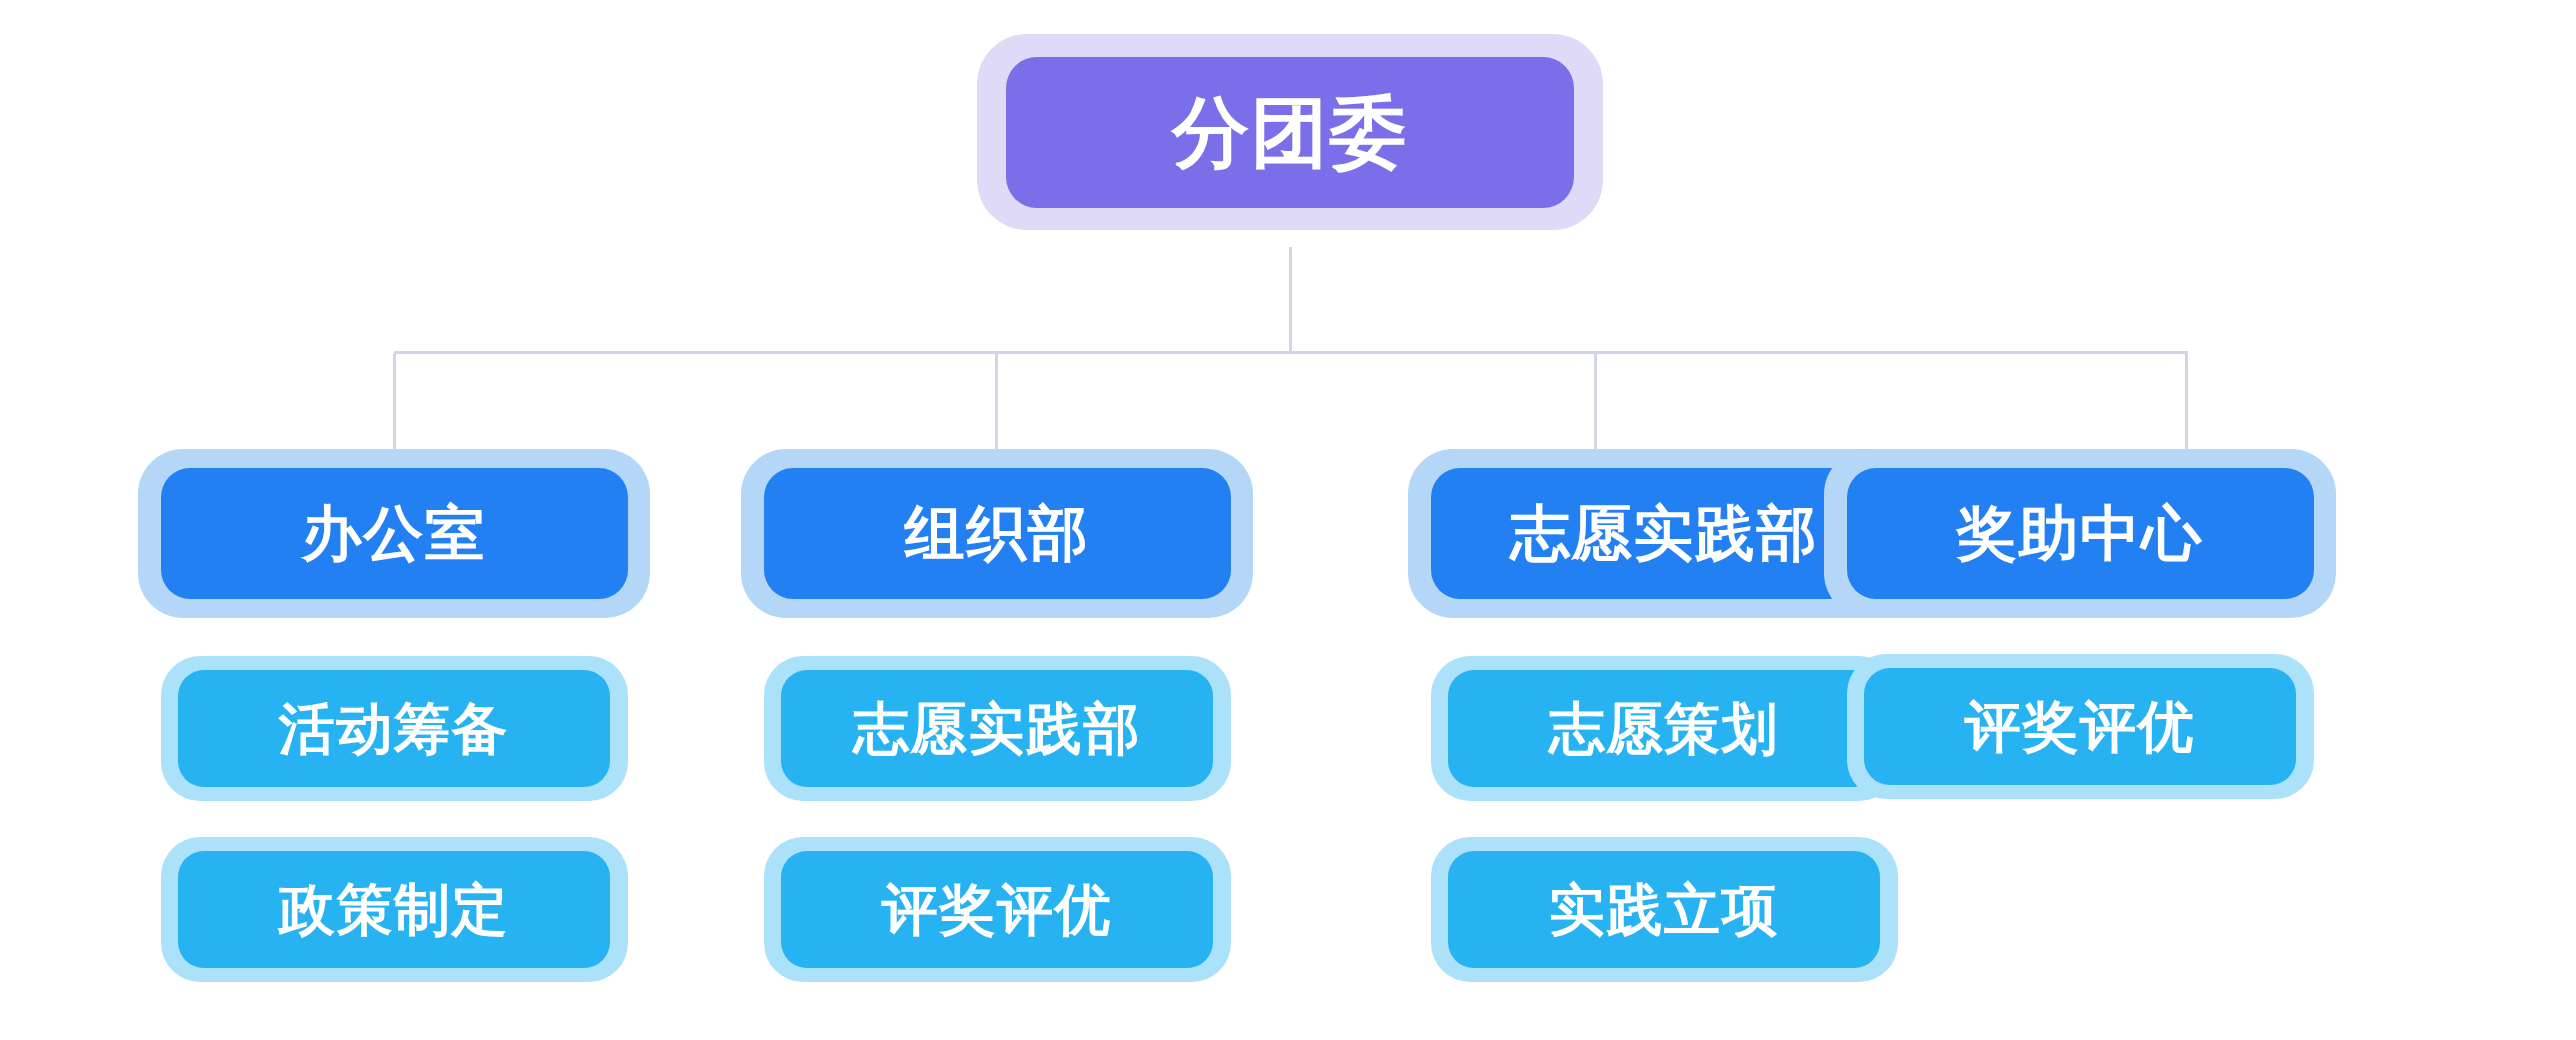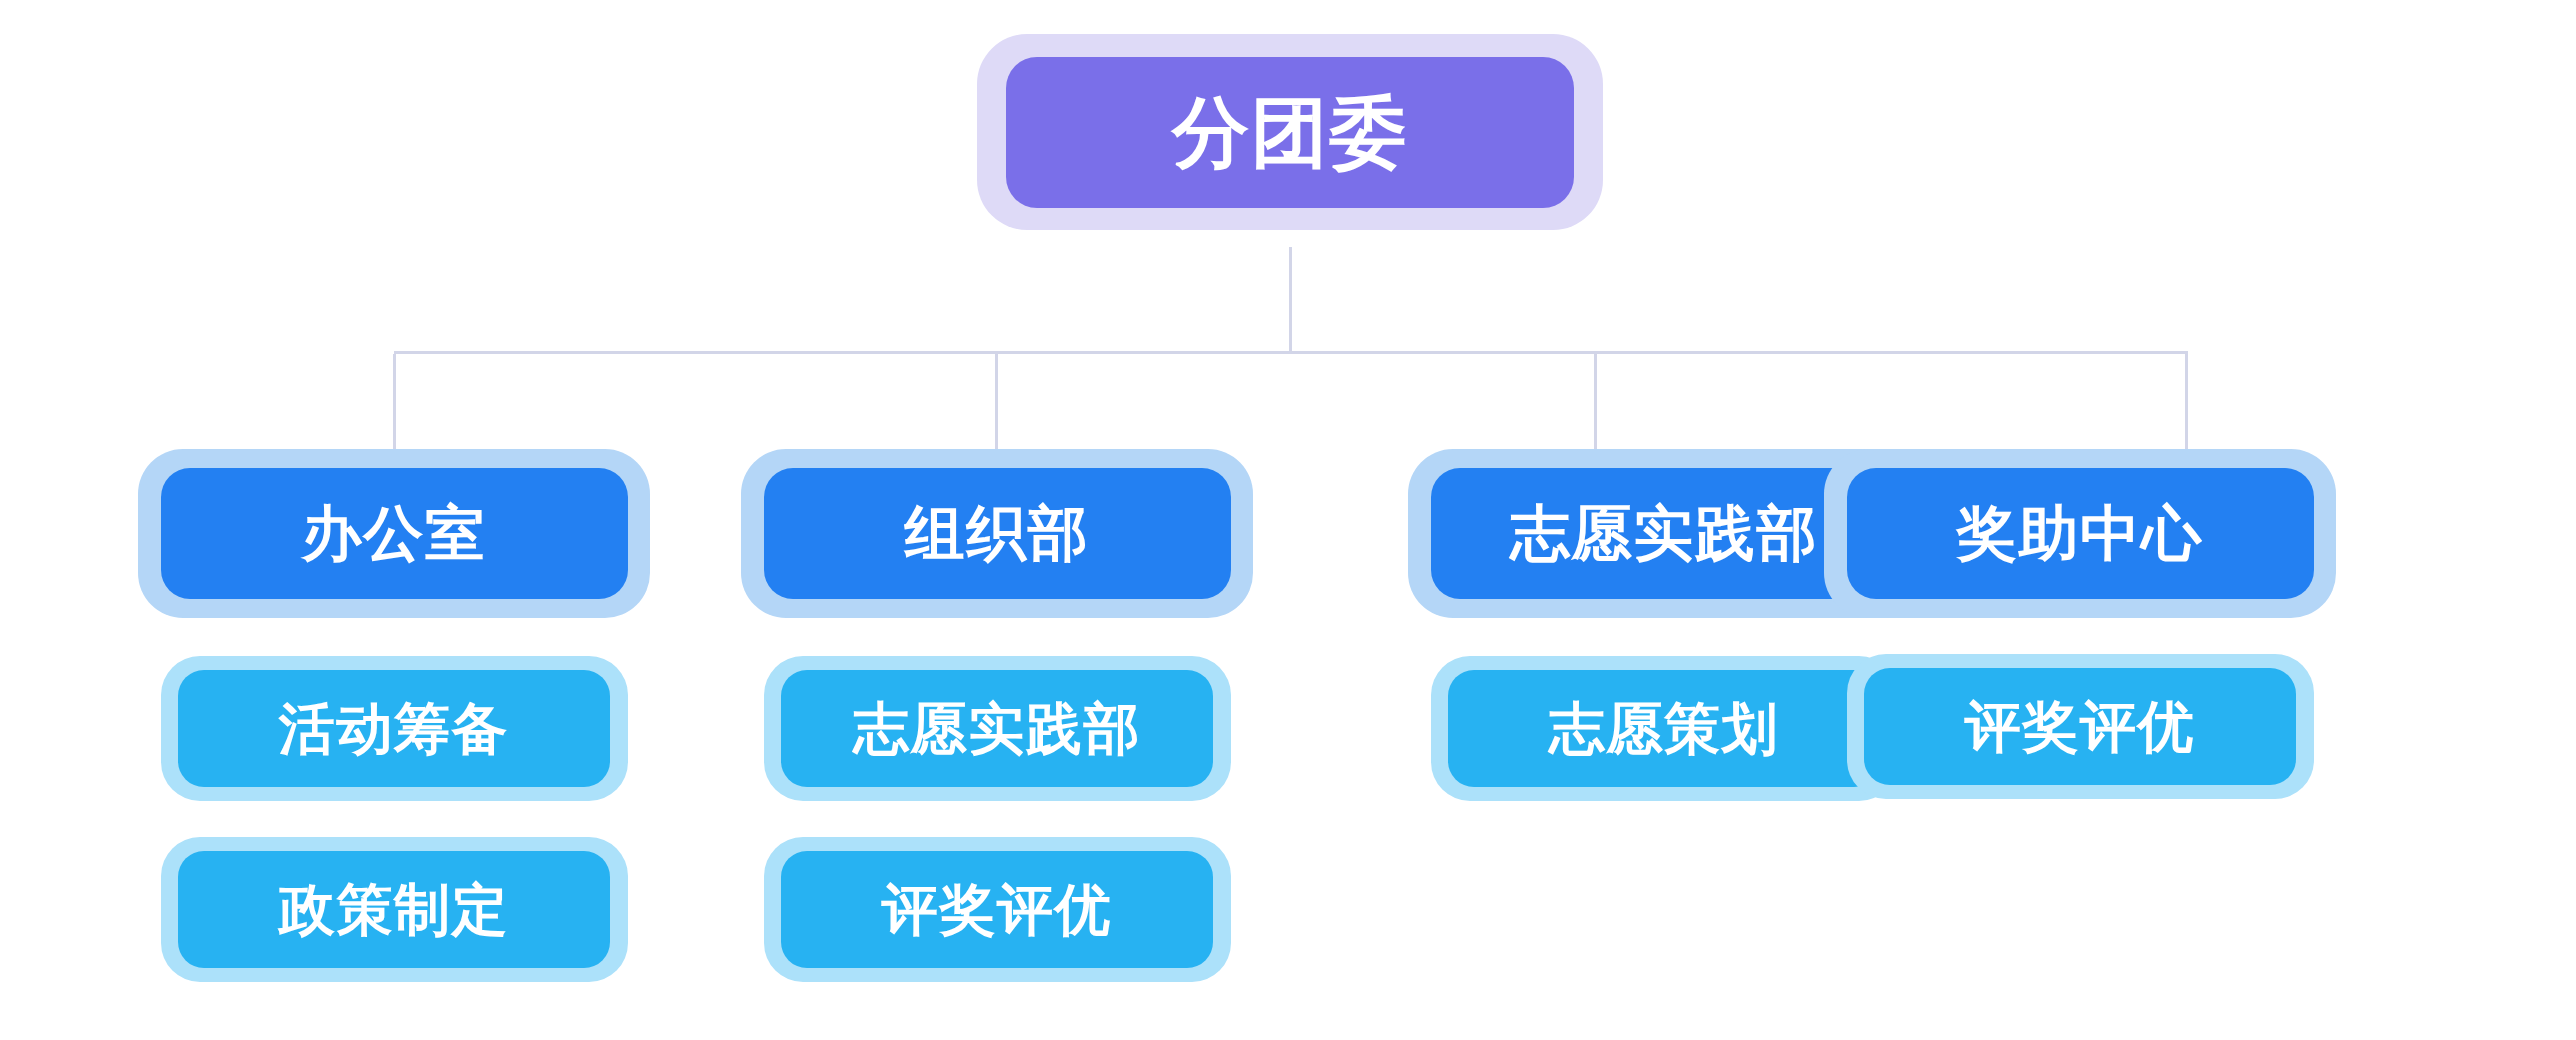--- a/index.html
+++ b/index.html
@@ -165,20 +165,25 @@
     <div class="node dept">
       <div class="inner">
         <span class="label">志愿实践部</span>
       </div>
     </div>
     <div class="node sub first">
       <div class="inner">
         <span class="label">志愿策划</span>
       </div>
     </div>
+    <div class="node sub">
+      <div class="inner">
+        <span class="label">实践立项</span>
+      </div>
+    </div>
   </div>
 
   <div class="column c3">
     <div class="node dept">
       <div class="inner">
         <span class="label">奖助中心</span>
       </div>
     </div>
     <div class="node sub">
       <div class="inner">

